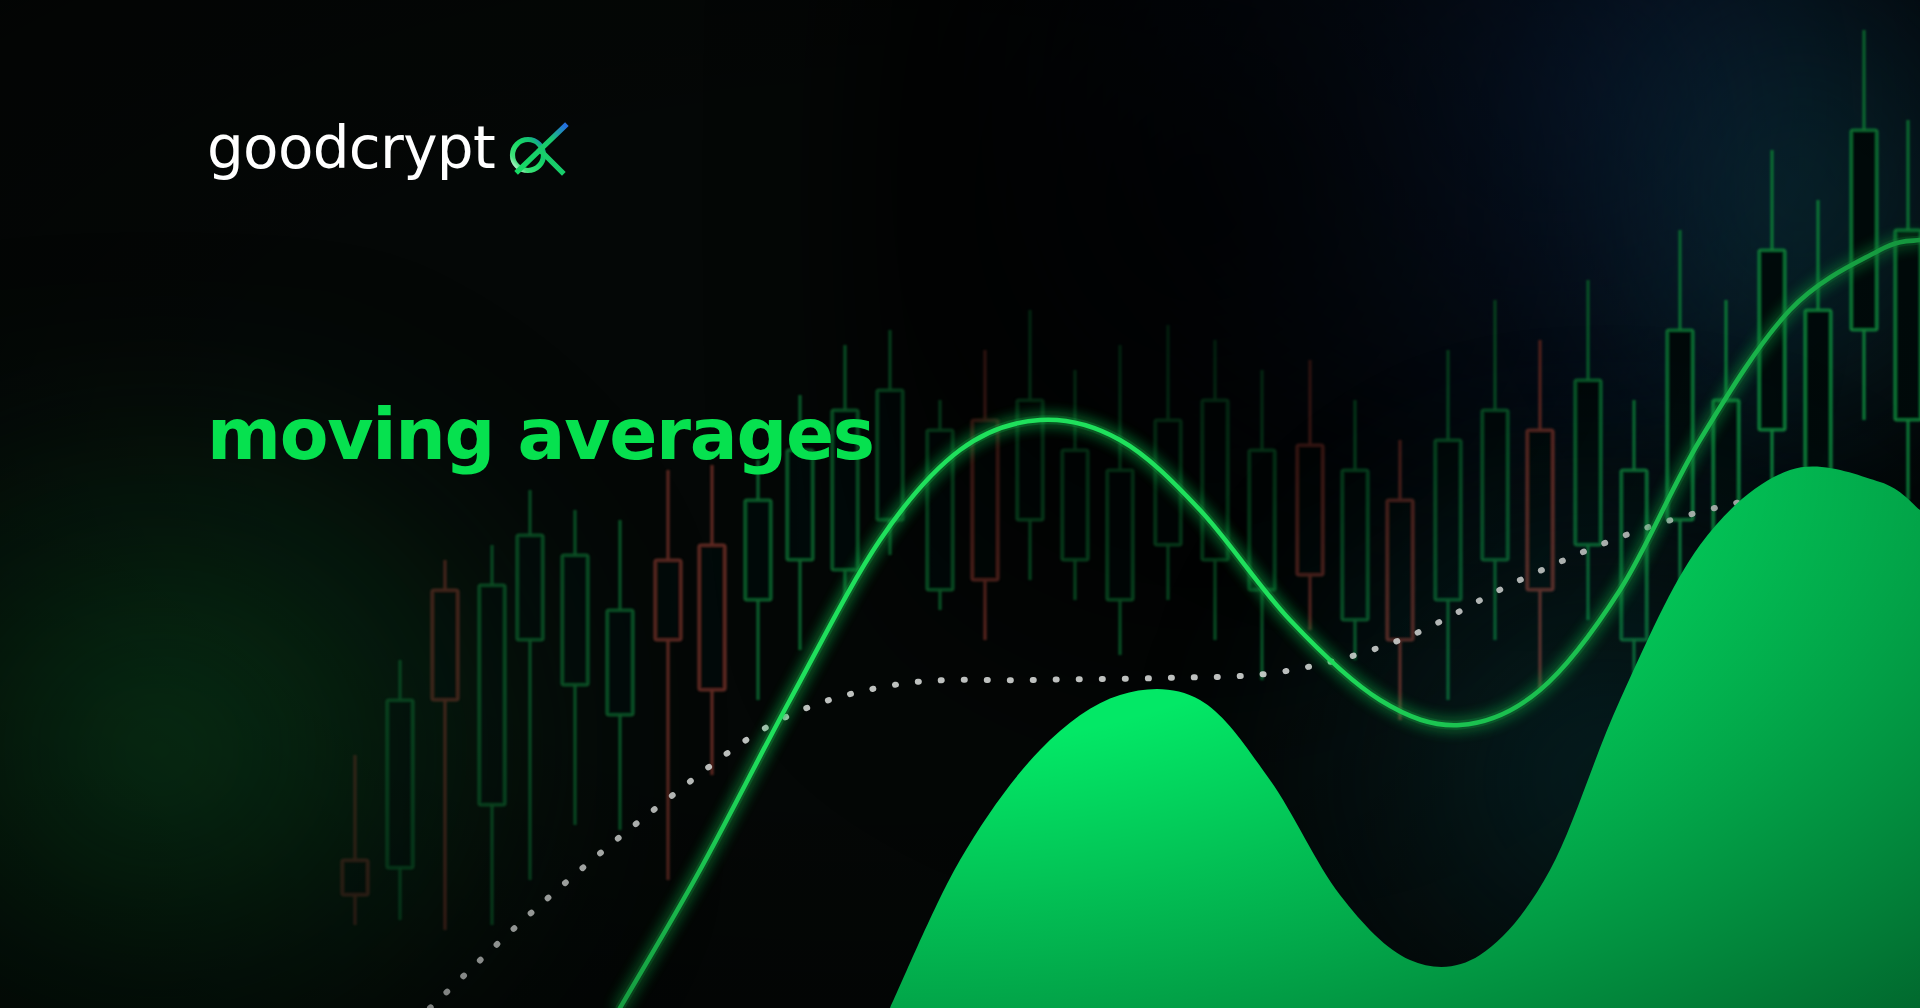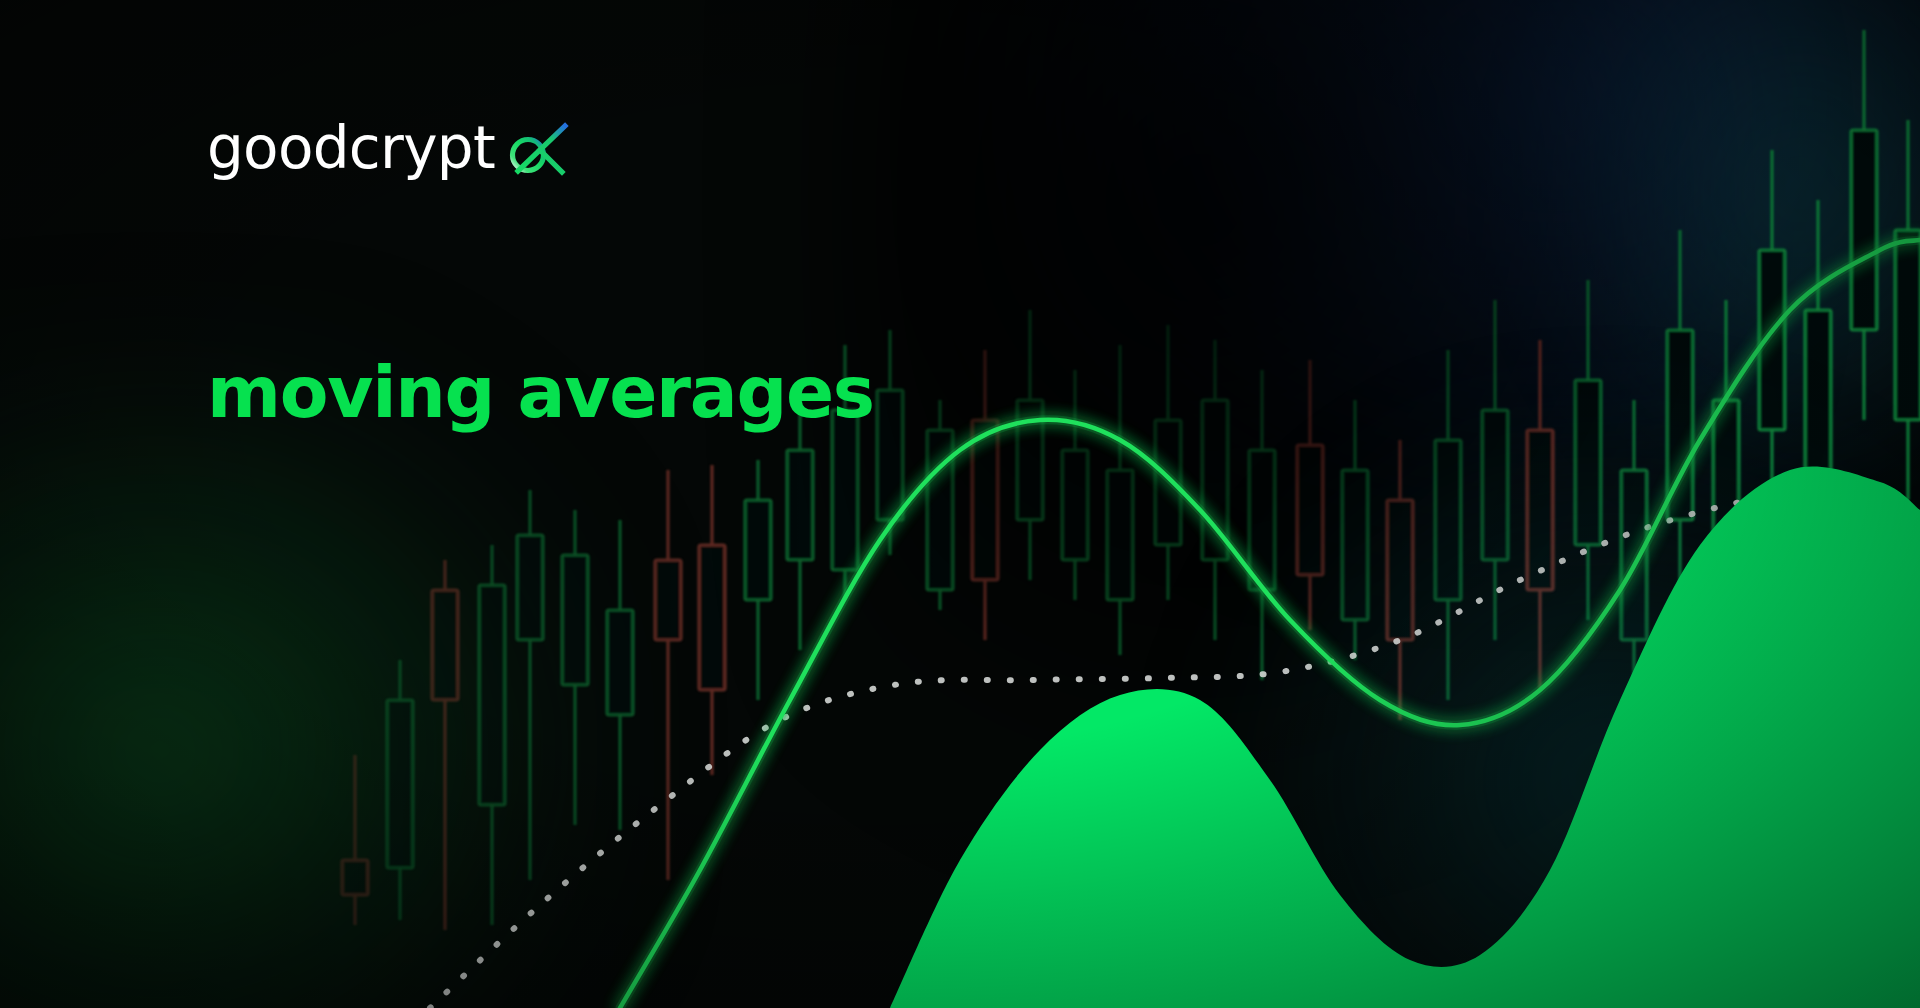--- a/index.html
+++ b/index.html
@@ -76,21 +76,21 @@
     white-space:nowrap;
   }
   #headline .line{
     font-size:71px;
     font-weight:bold;
     letter-spacing:-0.018em;
     font-family:"DejaVu Sans","Liberation Sans",sans-serif;
     display:block;
     margin-bottom:22px;
   }
-  #headline .line.accent{color:#06E14F;}
+  #headline .line.accent{color:#06E14F;margin-top:42px;}
   #headline .line.plain{color:#ffffff;}
 </style>
 </head>
 <body>
 
 <div id="stage">
 
   <div class="bg-base"></div>
   <div class="glow glow-green-left"></div>
   <div class="glow glow-blue-top"></div>

